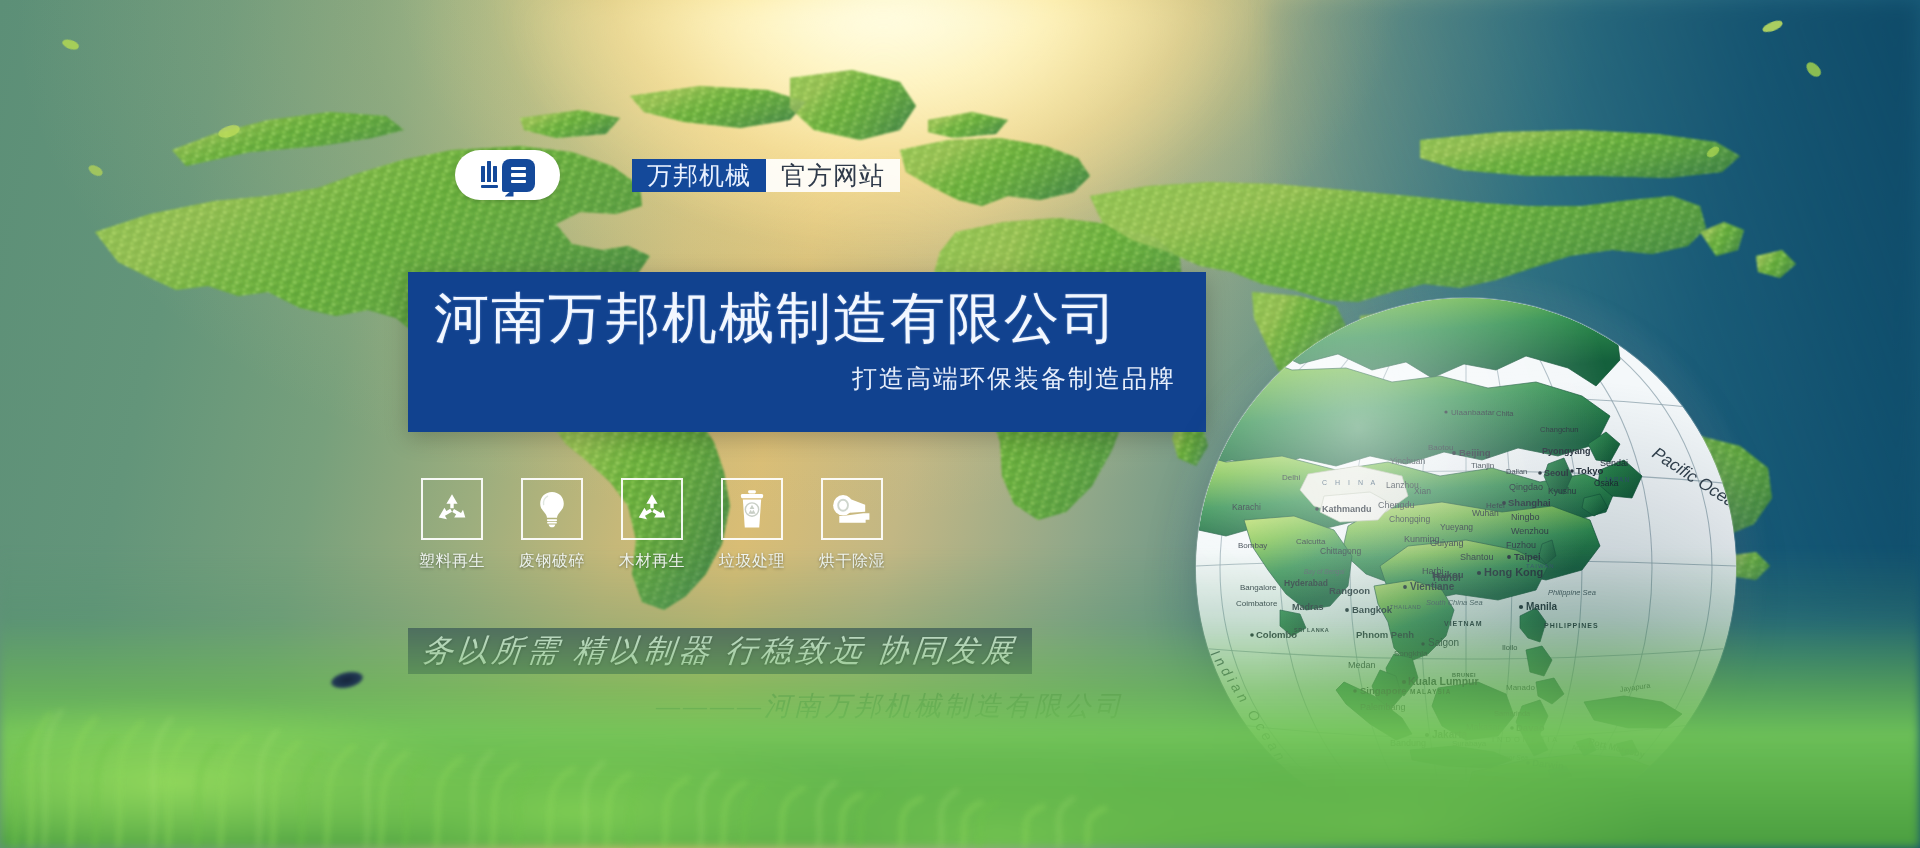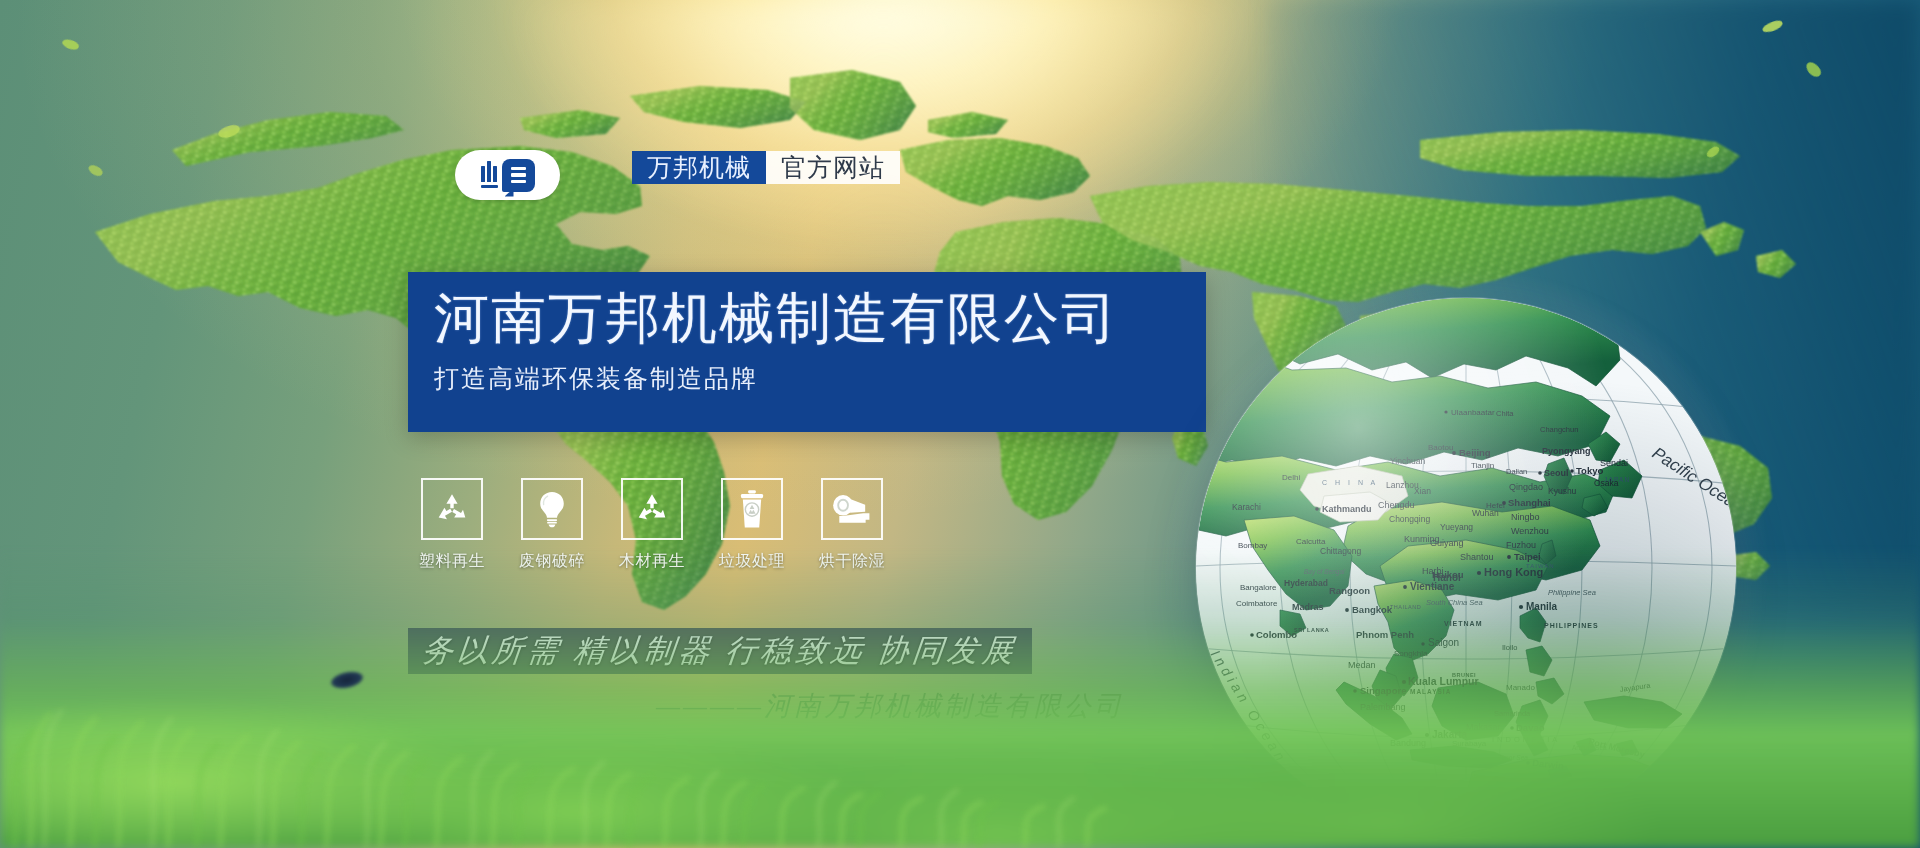--- a/index.html
+++ b/index.html
@@ -93,21 +93,21 @@
   }
   .logo-b::after{
     content:"";position:absolute;left:3px;bottom:-5px;width:9px;height:8px;
     background:#14499a;clip-path:polygon(0 100%,100% 0,100% 100%);
   }
   .logo-b s{display:block;height:3.2px;background:#fff;border-radius:1px;text-decoration:none;}
   .logo-b s:nth-child(1){width:15px;}
   .logo-b s:nth-child(2){width:15px;}
   .logo-b s:nth-child(3){width:15px;}
 
-  .logo-tabs{display:flex;align-items:flex-start;margin-left:72px;height:48px;}
+  .logo-tabs{display:flex;align-items:center;margin-left:72px;height:48px;}
   .tab-primary{
     background:#14499a;color:#e9f1ff;font-size:25px;letter-spacing:1px;
     display:flex;align-items:center;padding:0 15px;font-weight:400;
   }
   .tab-secondary{
     background:rgba(255,255,255,.90);color:#2f3a4a;font-size:25px;letter-spacing:1px;
     display:flex;align-items:center;padding:0 15px;font-weight:400;
   }
 
   
@@ -116,21 +116,21 @@
     background:#11428f;
     box-shadow:0 6px 22px rgba(0,0,0,.22);
     padding:16px 26px 0 26px;
   }
   .banner-title{
     color:#f2f7ff;font-size:55px;line-height:1.12;letter-spacing:2px;
     font-weight:400;white-space:nowrap;
     text-shadow:0 0 2px rgba(180,210,255,.55);
   }
   .banner-sub{
-    margin-top:12px;color:#e7eefb;font-size:25px;
+    margin-top:12px;text-align:right;color:#e7eefb;font-size:25px;
     letter-spacing:2px;font-weight:400;white-space:nowrap;padding-right:4px;
   }
 
   
   .features{position:absolute;left:421px;top:478px;display:flex;gap:38px;}
   .feature{display:flex;flex-direction:column;align-items:center;width:62px;}
   .feature-box{
     width:62px;height:62px;border:2px solid rgba(255,255,255,.92);
     display:flex;align-items:center;justify-content:center;
   }

